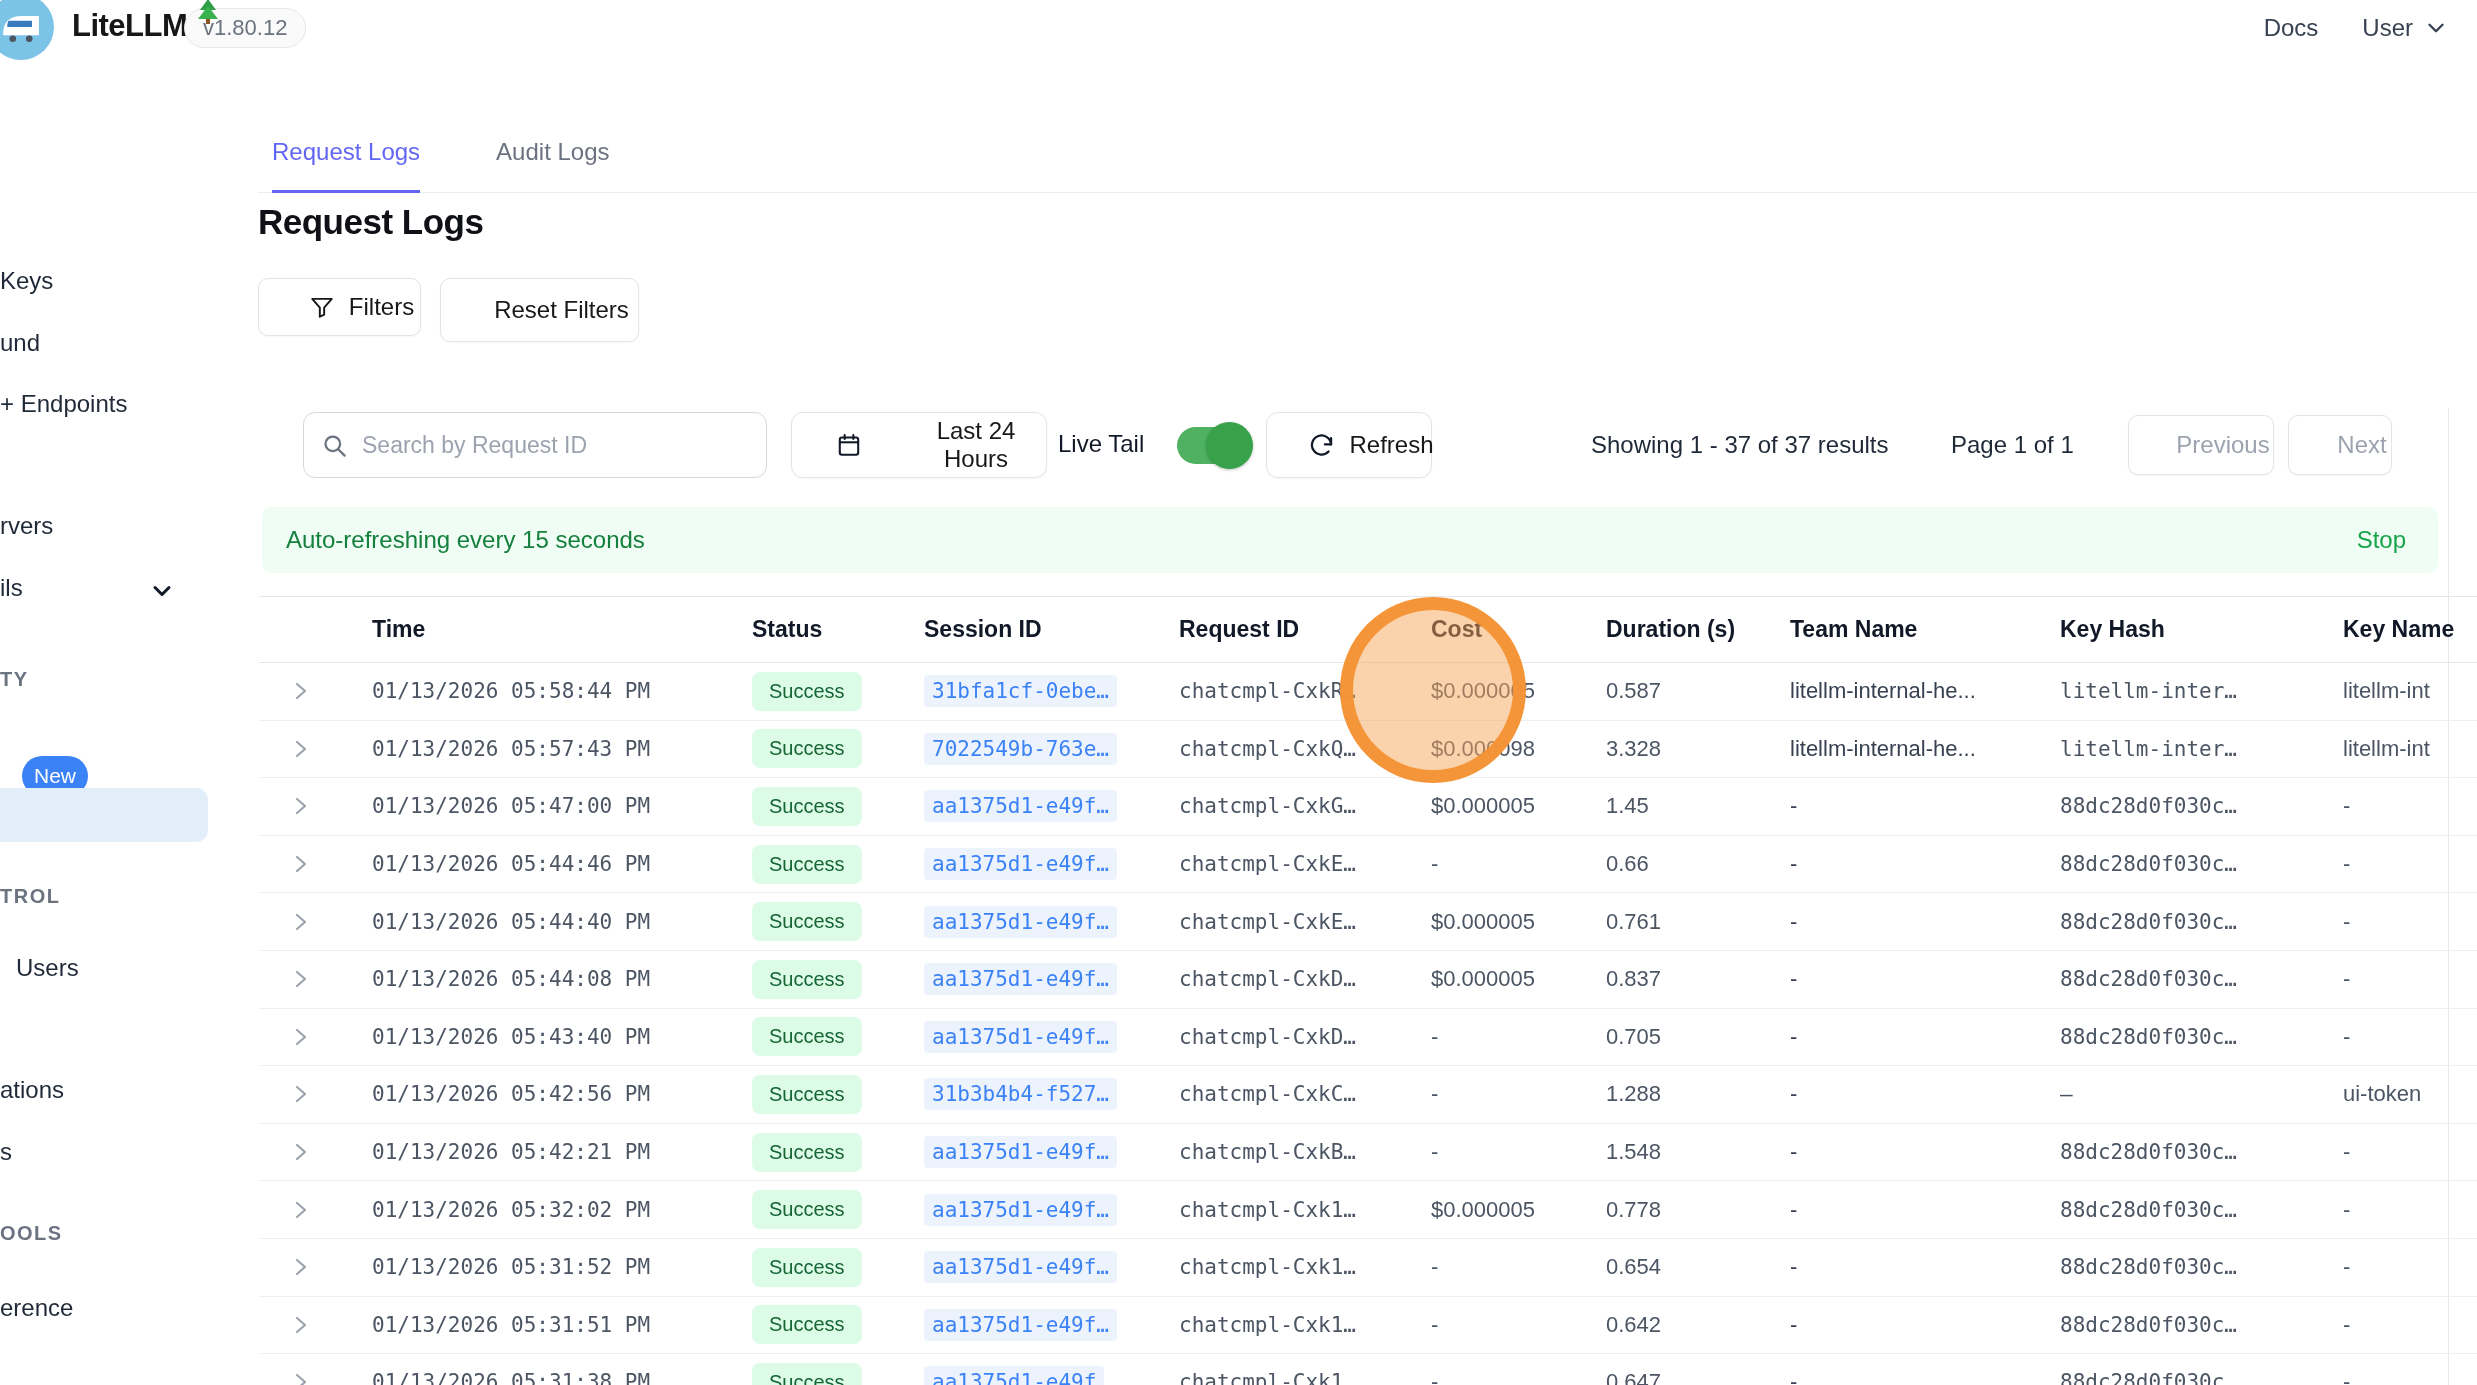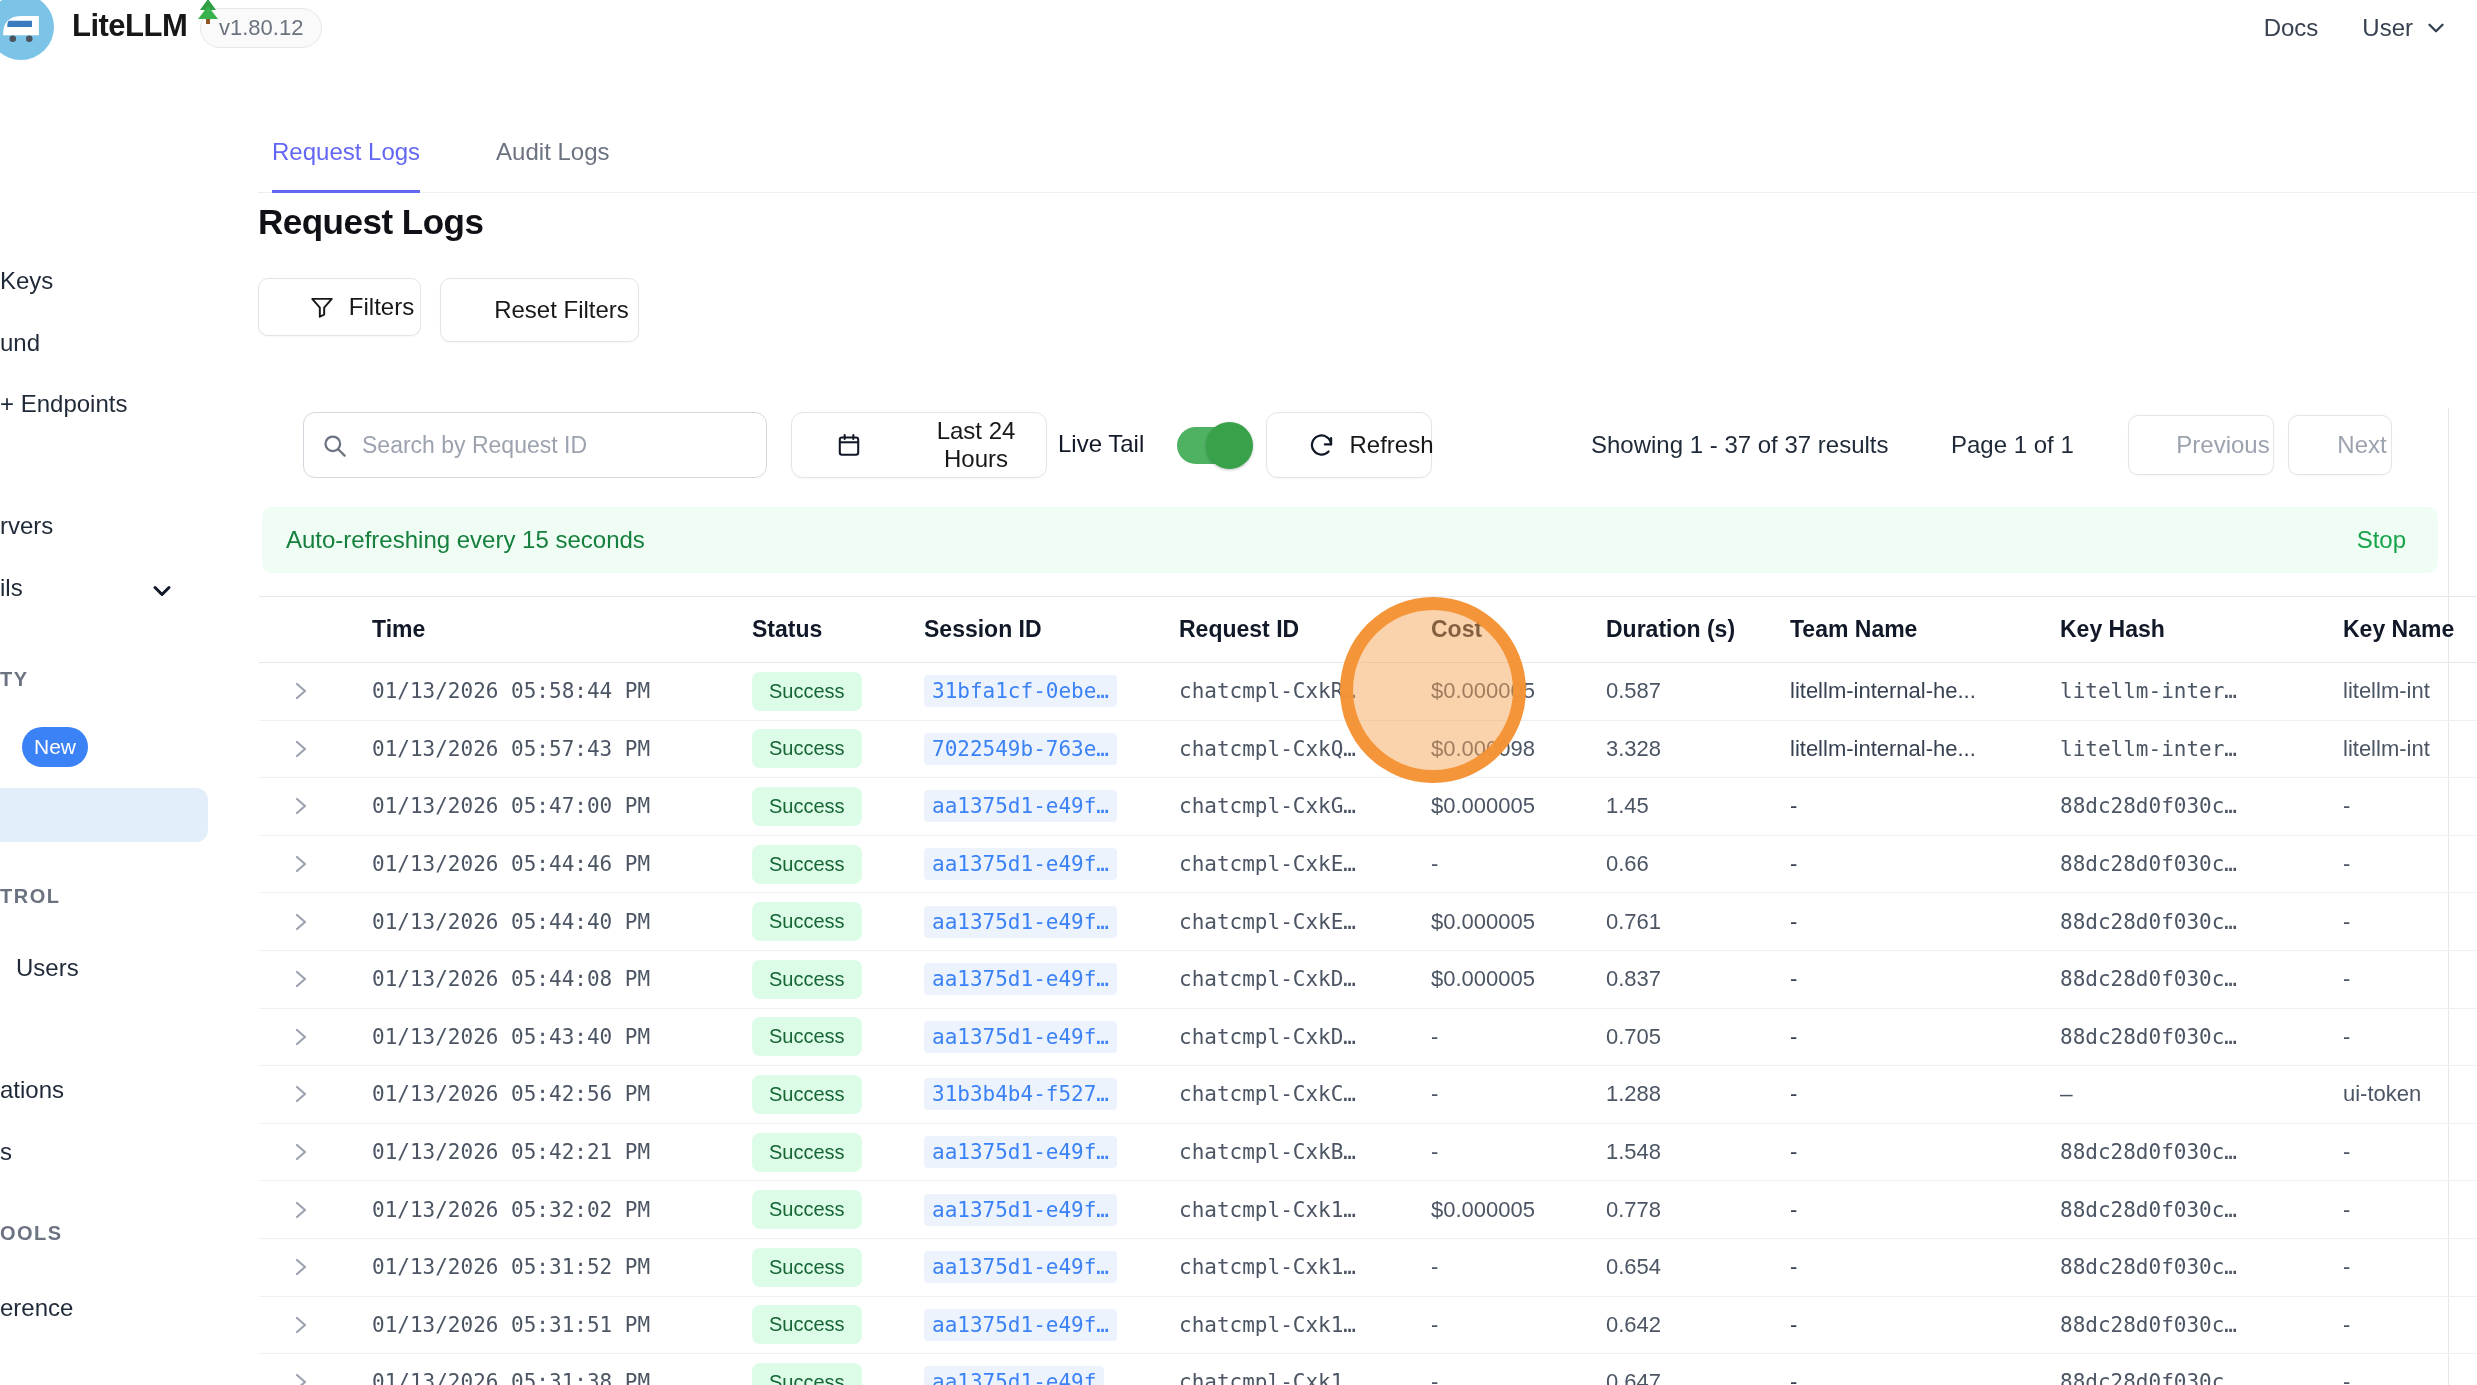--- a/index.html
+++ b/index.html
@@ -8,37 +8,37 @@
     position: relative; overflow: hidden; background: #ffffff;
     font-family: "Liberation Sans", "DejaVu Sans", sans-serif; color: #111827;
   }
   .mono { font-family: "DejaVu Sans Mono", monospace; }
 
   
   .topbar { position: absolute; left: 0; top: 0; width: 2477px; height: 56px; background: #fff; z-index: 20; }
   .logo-circle { position: absolute; left: -12px; top: -6px; width: 66px; height: 66px; border-radius: 50%;
     background: #7cc3e8; display: flex; align-items: center; justify-content: center; overflow: hidden; }
   .brand { position: absolute; left: 64px; top: 8px; font-size: 31px; font-weight: 800; color: #171717; letter-spacing: -0.5px; margin-left: 8px; }
-  .version-badge { position: absolute; left: 200px; top: 8px; height: 40px; padding: 0 18px; border: 1px solid #e5e7eb;
+  .version-badge { position: absolute; left: 184px; top: 8px; height: 40px; padding: 0 18px; border: 1px solid #e5e7eb;
     background: #fafafa; border-radius: 20px; font-size: 22px; color: #6b7280; display: flex; align-items: center; }
   .tree { position: absolute; left: 196px; top: -2px; z-index: 21; }
   .topnav { position: absolute; right: 28px; top: 0; height: 56px; display: flex; align-items: center; gap: 44px; }
   .topnav a { font-size: 24px; color: #374151; text-decoration: none; }
   .usergroup { display: flex; align-items: center; gap: 10px; cursor: pointer; }
 
   
   .sidebar { position: absolute; left: 0; top: 56px; width: 212px; height: 1329px; background: #fff; z-index: 5; overflow: hidden; }
   .sb-item { position: absolute; left: 0; font-size: 24px; color: #1f2937; line-height: 36px; white-space: nowrap; cursor: pointer; }
   .sb-section { position: absolute; left: 0; font-size: 20px; font-weight: 600; color: #6b7280; letter-spacing: 1.5px; line-height: 24px; white-space: nowrap; }
   .sb-badge { position: absolute; left: 22px; width: 66px; height: 40px; background: #3b82f6; color: #fff; font-size: 21px;
     border-radius: 999px; display: flex; align-items: center; justify-content: center; }
   .sb-active { position: absolute; left: -16px; width: 224px; height: 54px; background: #e3eefb; border-radius: 12px; }
   .sb-chevron { position: absolute; left: 148px; }
   .sb-e0{top:207px}.sb-e1{top:269px}.sb-e2{top:330px}.sb-e3{top:452px}.sb-e4{top:514px}
-  .sb-e5{top:521px}.sb-e6{top:611px}.sb-e7{top:671px}.sb-e8{top:732px}.sb-e9{top:828px}
+  .sb-e5{top:521px}.sb-e6{top:611px}.sb-e7{top:700px}.sb-e8{top:732px}.sb-e9{top:828px}
   .sb-e10{top:894px; left:16px}.sb-e11{top:1016px}.sb-e12{top:1078px}.sb-e13{top:1165px}.sb-e14{top:1234px}
 
   
   .tabbar { position: absolute; left: 258px; top: 138px; width: 2219px; border-bottom: 1px solid #eceef1;
     display: flex; gap: 76px; padding: 0 14px; z-index: 6; }
   .tab { font-size: 24px; padding-bottom: 24px; color: #6b7280; cursor: pointer; }
   .tab.active { color: #6366f1; border-bottom: 3px solid #6366f1; margin-bottom: -1px; }
 
   .page-title { position: absolute; left: 258px; top: 202px; font-size: 35px; font-weight: 700; color: #0f1117; letter-spacing: -0.5px; }
 

